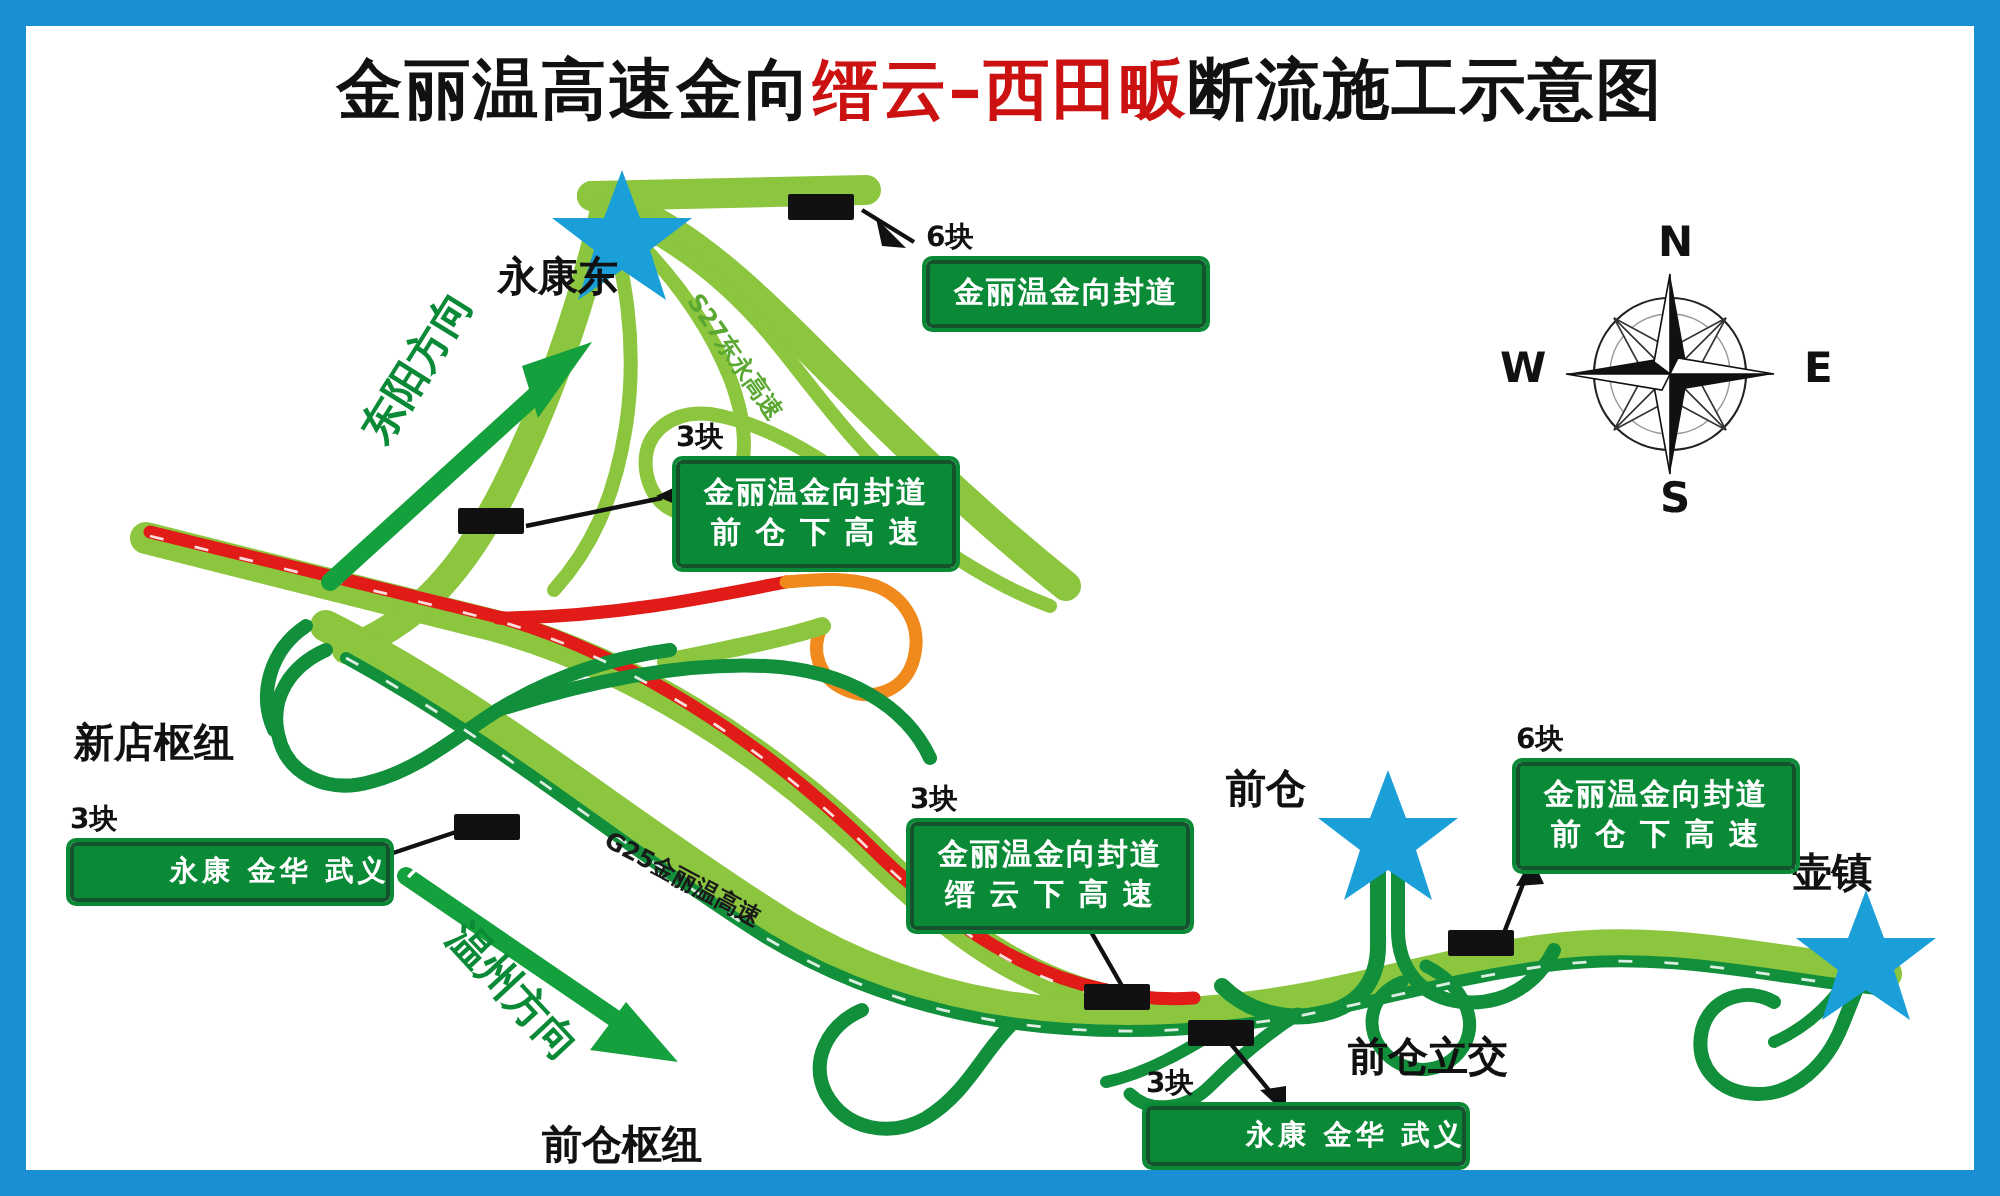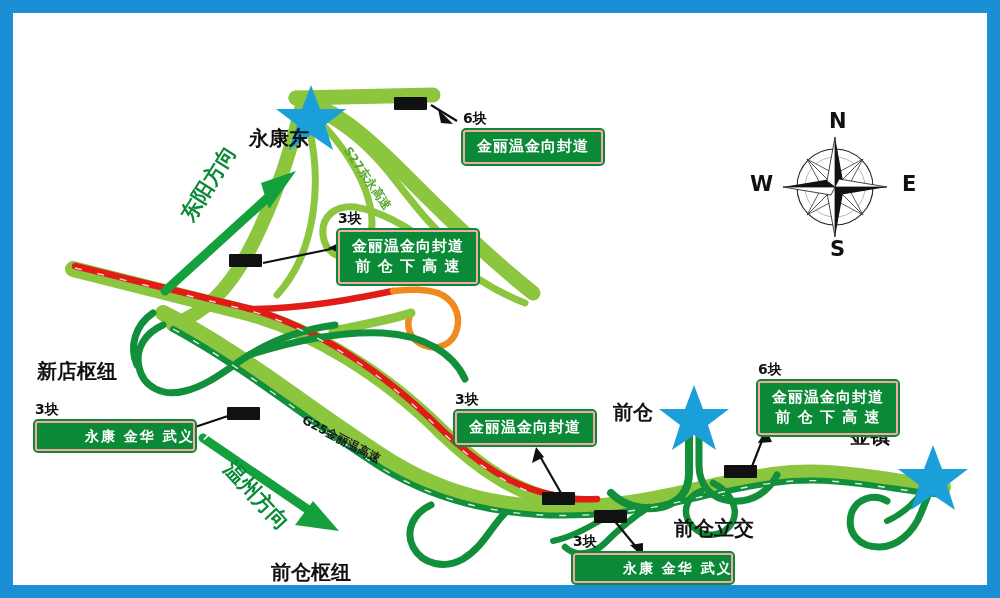--- a/index.html
+++ b/index.html
@@ -11,21 +11,21 @@
   .title{position:absolute;left:0;top:10px;width:974px;text-align:center;font-size:33px;font-weight:bold;
          letter-spacing:1px;color:#111111;white-space:nowrap;font-family:"DejaVu Sans",sans-serif;}
   .title .red{color:#cc1111;}
 
   .place{position:absolute;font-size:20px;font-weight:bold;color:#111;white-space:nowrap;
          font-family:Liberation Serif, serif;}
 
   .sign-group{position:absolute;}
   .sign-count{font-size:14px;font-weight:bold;color:#111;margin-bottom:2px;
               font-family:"DejaVu Sans",sans-serif;}
-  .sign{background:#0a8a36;border:2px solid #fca5a5;outline:2px solid #0a8a36;border-radius:3px;
+  .sign{background:#0a8a36;border:2px solid #14532d;outline:2px solid #0a8a36;border-radius:3px;
         padding:5px 7px;box-sizing:border-box;}
   .sign .ln{color:#ffffff;font-size:15px;font-weight:bold;line-height:1.32;text-align:center;
             white-space:nowrap;letter-spacing:1px;font-family:"DejaVu Sans",sans-serif;}
   .sign.one-line{padding:4px 9px;}
   .sign.one-line .ln{font-size:14px;letter-spacing:2px;margin-left:39px;}
 
   .dirlabel{position:absolute;font-size:21px;font-weight:bold;color:#0a8a36;white-space:nowrap;
             font-family:"DejaVu Sans",sans-serif;}
   .roadlabel{position:absolute;font-size:12px;font-weight:bold;color:#5aa832;white-space:nowrap;
              font-family:"DejaVu Sans",sans-serif;}
@@ -164,27 +164,30 @@
           <g fill="#ffffff" stroke="#111111" stroke-width="0.8">
             <path d="M 30 48 L 30 -2 L 22 42 Z"></path>
             <path d="M 30 48 L 30 98 L 22 54 Z"></path>
             <path d="M 30 48 L -22 48 L 26 56 Z"></path>
             <path d="M 30 48 L 82 48 L 34 40 Z"></path>
           </g>
         </g>
       </g>
     </svg>
 
+    <div class="title">
+      <span>金丽温高速金向</span><span class="red">缙云–西田畈</span><span>断流施工示意图</span>
+    </div>
 
     <div class="place" style="left:236px;top:112px;">永康东</div>
     <div class="place" style="left:24px;top:345px;text-align:right;">新店枢纽</div>
     <div class="place" style="left:258px;top:513px;margin-top:33px;">前仓枢纽</div>
-    <div class="place" style="left:600px;top:386px;">前仓</div>
+    <div class="place" style="left:600px;top:368px;">前仓</div>
     <div class="place" style="left:661px;top:502px;">前仓立交</div>
-    <div class="place" style="left:837px;top:410px;">壶镇</div>
+    <div class="place" style="left:883px;top:410px;">壶镇</div>
 
     <div class="dirlabel" style="left:173px;top:192px;transform:rotate(-58deg);transform-origin:0 50%;">东阳方向</div>
     <div class="dirlabel" style="left:215px;top:438px;transform:rotate(47deg);transform-origin:0 50%;">温州方向</div>
 
     <div class="roadlabel" style="left:333px;top:127px;transform:rotate(55deg);transform-origin:0 50%;">S27东永高速</div>
     <div class="roadlabel dark" style="left:290px;top:398px;transform:rotate(28deg);transform-origin:0 50%;">G25金丽温高速</div>
 
     <div class="sign-group" style="left:450px;top:97px;width:140px;">
       <div class="sign-count">6块</div>
       <div class="sign">
@@ -197,20 +200,21 @@
       <div class="sign">
         <div class="ln">金丽温金向封道</div>
         <div class="ln">前 仓 下 高 速</div>
       </div>
     </div>
 
     <div class="sign-group" style="left:442px;top:378px;width:140px;">
       <div class="sign-count">3块</div>
       <div class="sign">
         <div class="ln">金丽温金向封道</div>
+        <div class="ln">缙 云 下 高 速</div>
       </div>
     </div>
 
     <div class="sign-group" style="left:745px;top:348px;width:140px;">
       <div class="sign-count">6块</div>
       <div class="sign">
         <div class="ln">金丽温金向封道</div>
         <div class="ln">前 仓 下 高 速</div>
       </div>
     </div>

